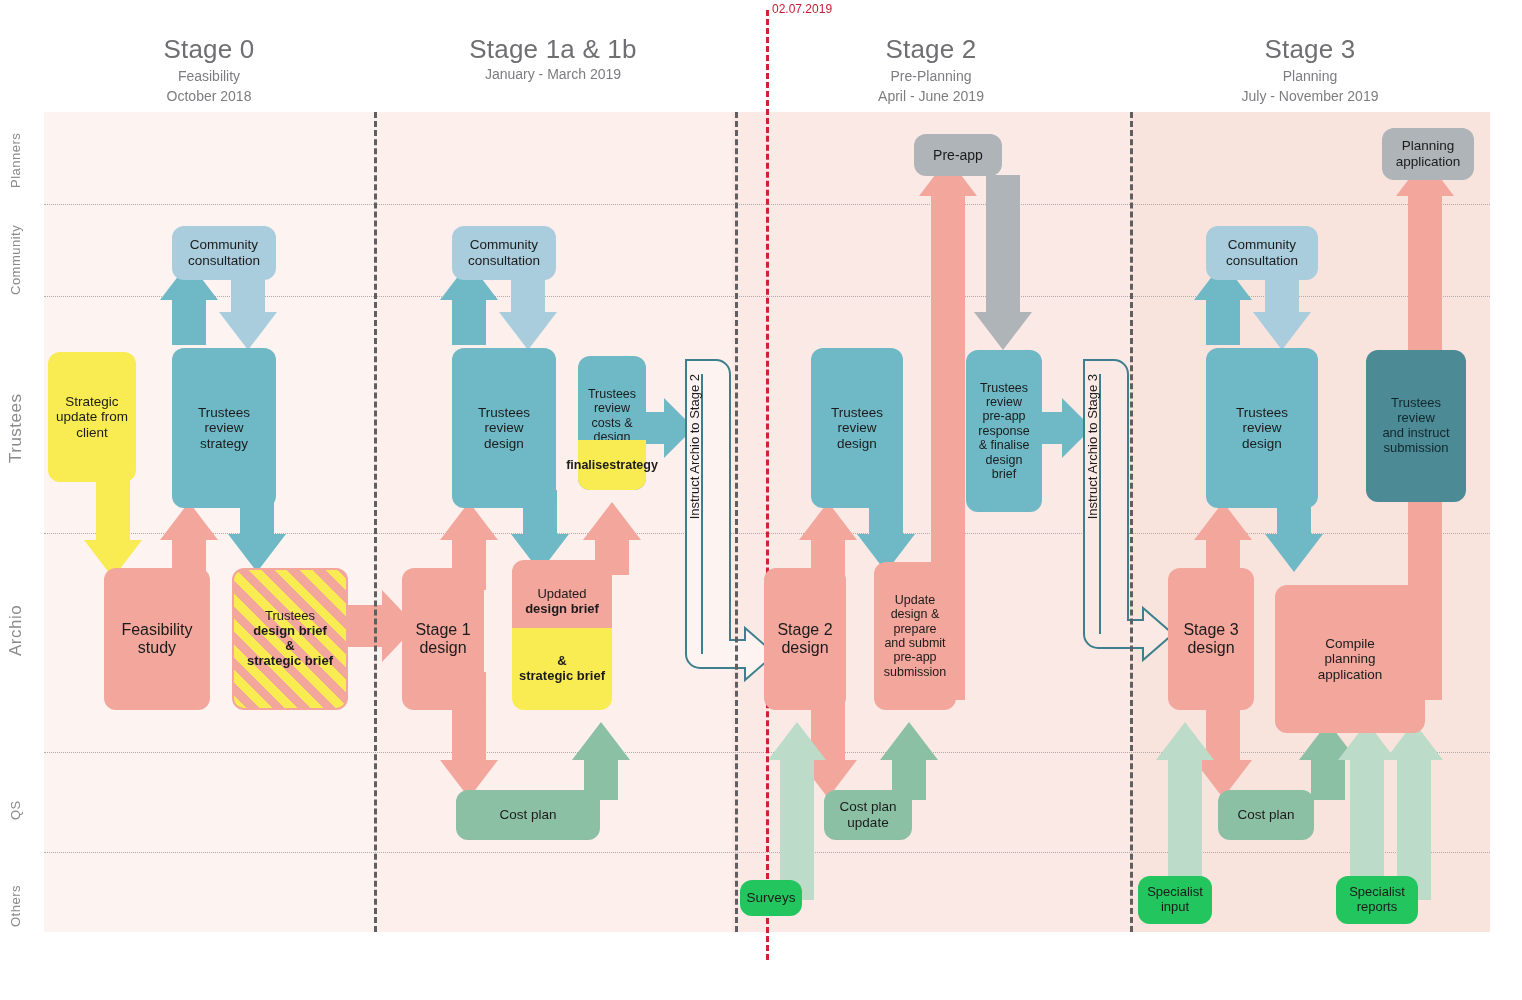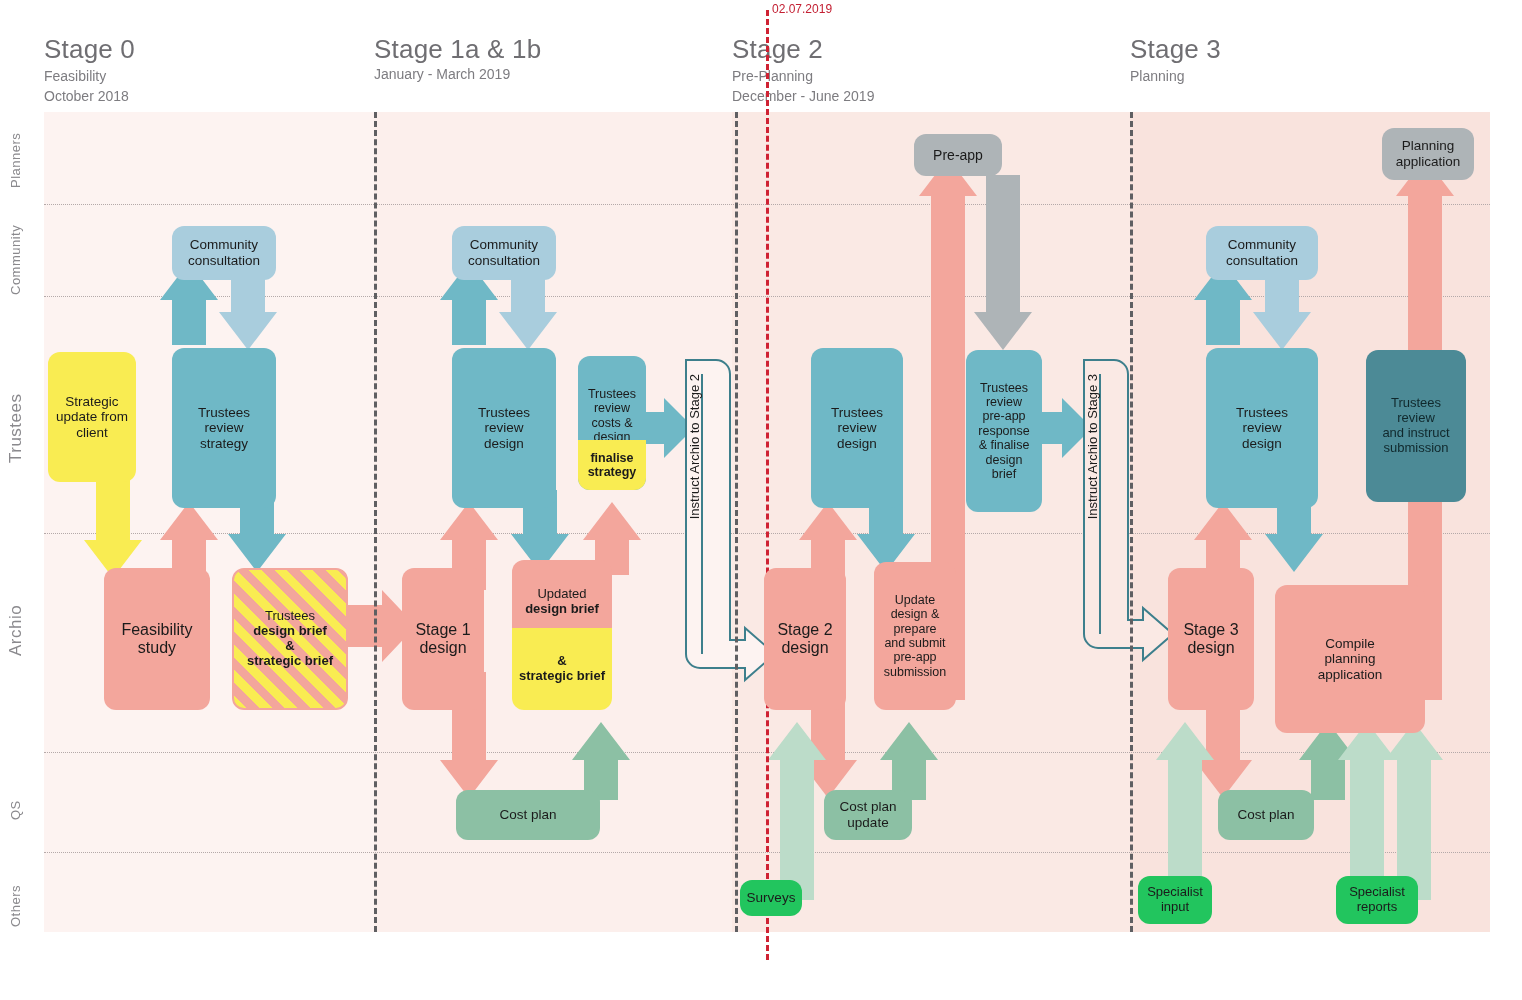--- a/index.html
+++ b/index.html
@@ -1,20 +1,20 @@
 <!DOCTYPE html>
 <html><head>
 <meta charset="utf-8">
 <style>
   html,body{margin:0;padding:0;background:#ffffff;}
   body{font-family:"Liberation Sans","DejaVu Sans",sans-serif;}
   #root{position:relative;width:1522px;height:1000px;overflow:hidden;background:#fff;}
 
   
-  .stage-head{position:absolute;color:#77767a;}
+  .stage-head{position:absolute;text-align:center;color:#77767a;}
   .stage-head .st-title{font-size:26px;color:#6f6e72;letter-spacing:.2px;line-height:30px;}
   .stage-head .st-sub{font-size:14px;color:#7d7c80;line-height:20px;margin-top:2px;}
   .stage-head .st-date{font-size:14px;color:#7d7c80;line-height:20px;}
 
   
   .lane-bg{position:absolute;}
 
   
   .row-label{position:absolute;color:#8a898d;writing-mode:vertical-rl;transform:rotate(180deg);
              text-align:center;letter-spacing:.5px;}
@@ -61,25 +61,26 @@
     <div class="st-sub">Feasibility</div>
     <div class="st-date">October 2018</div>
   </div>
   <div class="stage-head" style="left:374px;top:34px;width:358px;">
     <div class="st-title">Stage 1a &amp; 1b</div>
     <div class="st-date">January - March 2019</div>
   </div>
   <div class="stage-head" style="left:732px;top:34px;width:398px;">
     <div class="st-title">Stage 2</div>
     <div class="st-sub">Pre-Planning</div>
-    <div class="st-date">December - June 2019</div>
+    <div class="st-date">April - June 2019</div>
   </div>
   <div class="stage-head" style="left:1130px;top:34px;width:360px;">
     <div class="st-title">Stage 3</div>
     <div class="st-sub">Planning</div>
+    <div class="st-date">July - November 2019</div>
   </div>
 
   <div class="row-label" style="left:8px;top:120px;width:26px;height:80px;font-size:13px;">Planners</div>
   <div class="row-label" style="left:8px;top:212px;width:26px;height:96px;font-size:13px;">Community</div>
   <div class="row-label" style="left:6px;top:378px;width:30px;height:100px;font-size:17px;">Trustees</div>
   <div class="row-label" style="left:6px;top:580px;width:30px;height:100px;font-size:17px;">Archio</div>
   <div class="row-label" style="left:8px;top:790px;width:26px;height:40px;font-size:13px;">QS</div>
   <div class="row-label" style="left:8px;top:880px;width:26px;height:52px;font-size:13px;">Others</div>
 
   <div class="row-sep" style="left:44px;top:204px;width:1446px;"></div>
@@ -216,21 +217,21 @@
 design</span>
   </div>
 
   <div class="box teal" style="left:578px;top:356px;width:68px;height:134px;font-size:12.5px;flex-direction:column;overflow:hidden;">
     <span>Trustees</span>
     <span>review</span>
     <span>costs &amp;</span>
     <span>design</span>
     <span>brief &amp;</span>
   </div>
-  <div class="box yellow" style="left:578px;top:440px;width:68px;height:50px;font-size:12.5px;border-radius:0 0 12px 12px;flex-direction:column;">
+  <div class="box yellow" style="left:578px;top:440px;width:68px;height:50px;font-size:12.5px;border-radius:0 0 12px 12px;">
     <span class="bold">finalise</span>
     <span class="bold">strategy</span>
   </div>
 
   <div class="box salmon" style="left:402px;top:568px;width:82px;height:142px;font-size:16px;">
     <span style="white-space:pre-line;">Stage 1
 design</span>
   </div>
 
   <div class="box salmon" style="left:512px;top:560px;width:100px;height:84px;border-radius:12px 12px 0 0;font-size:13px;flex-direction:column;">

